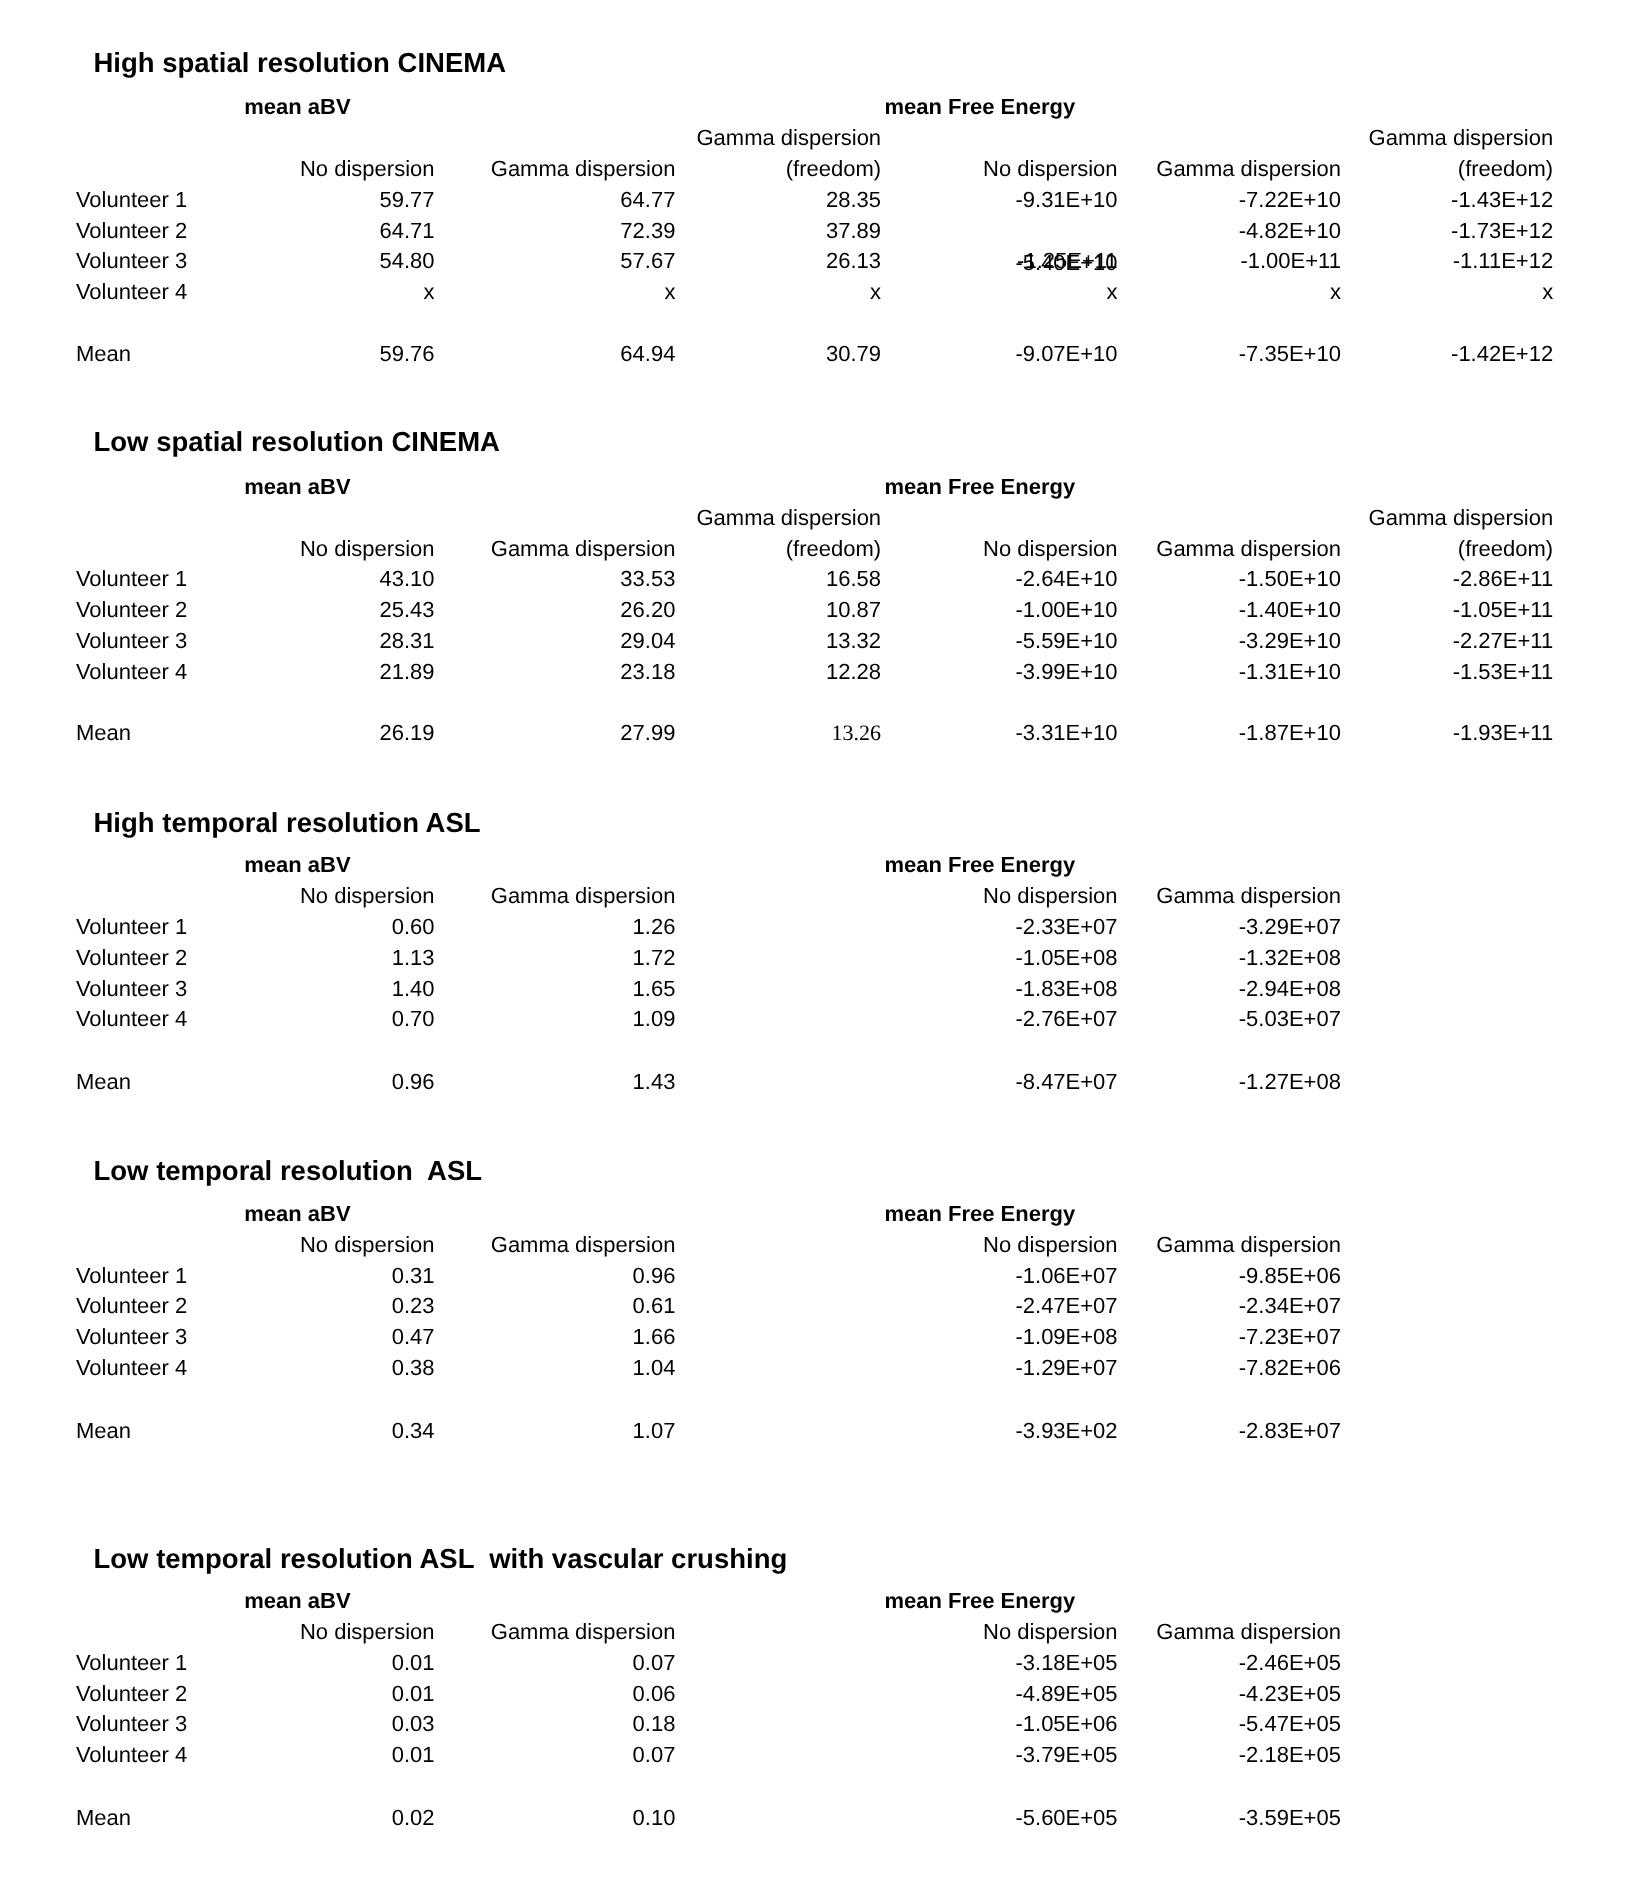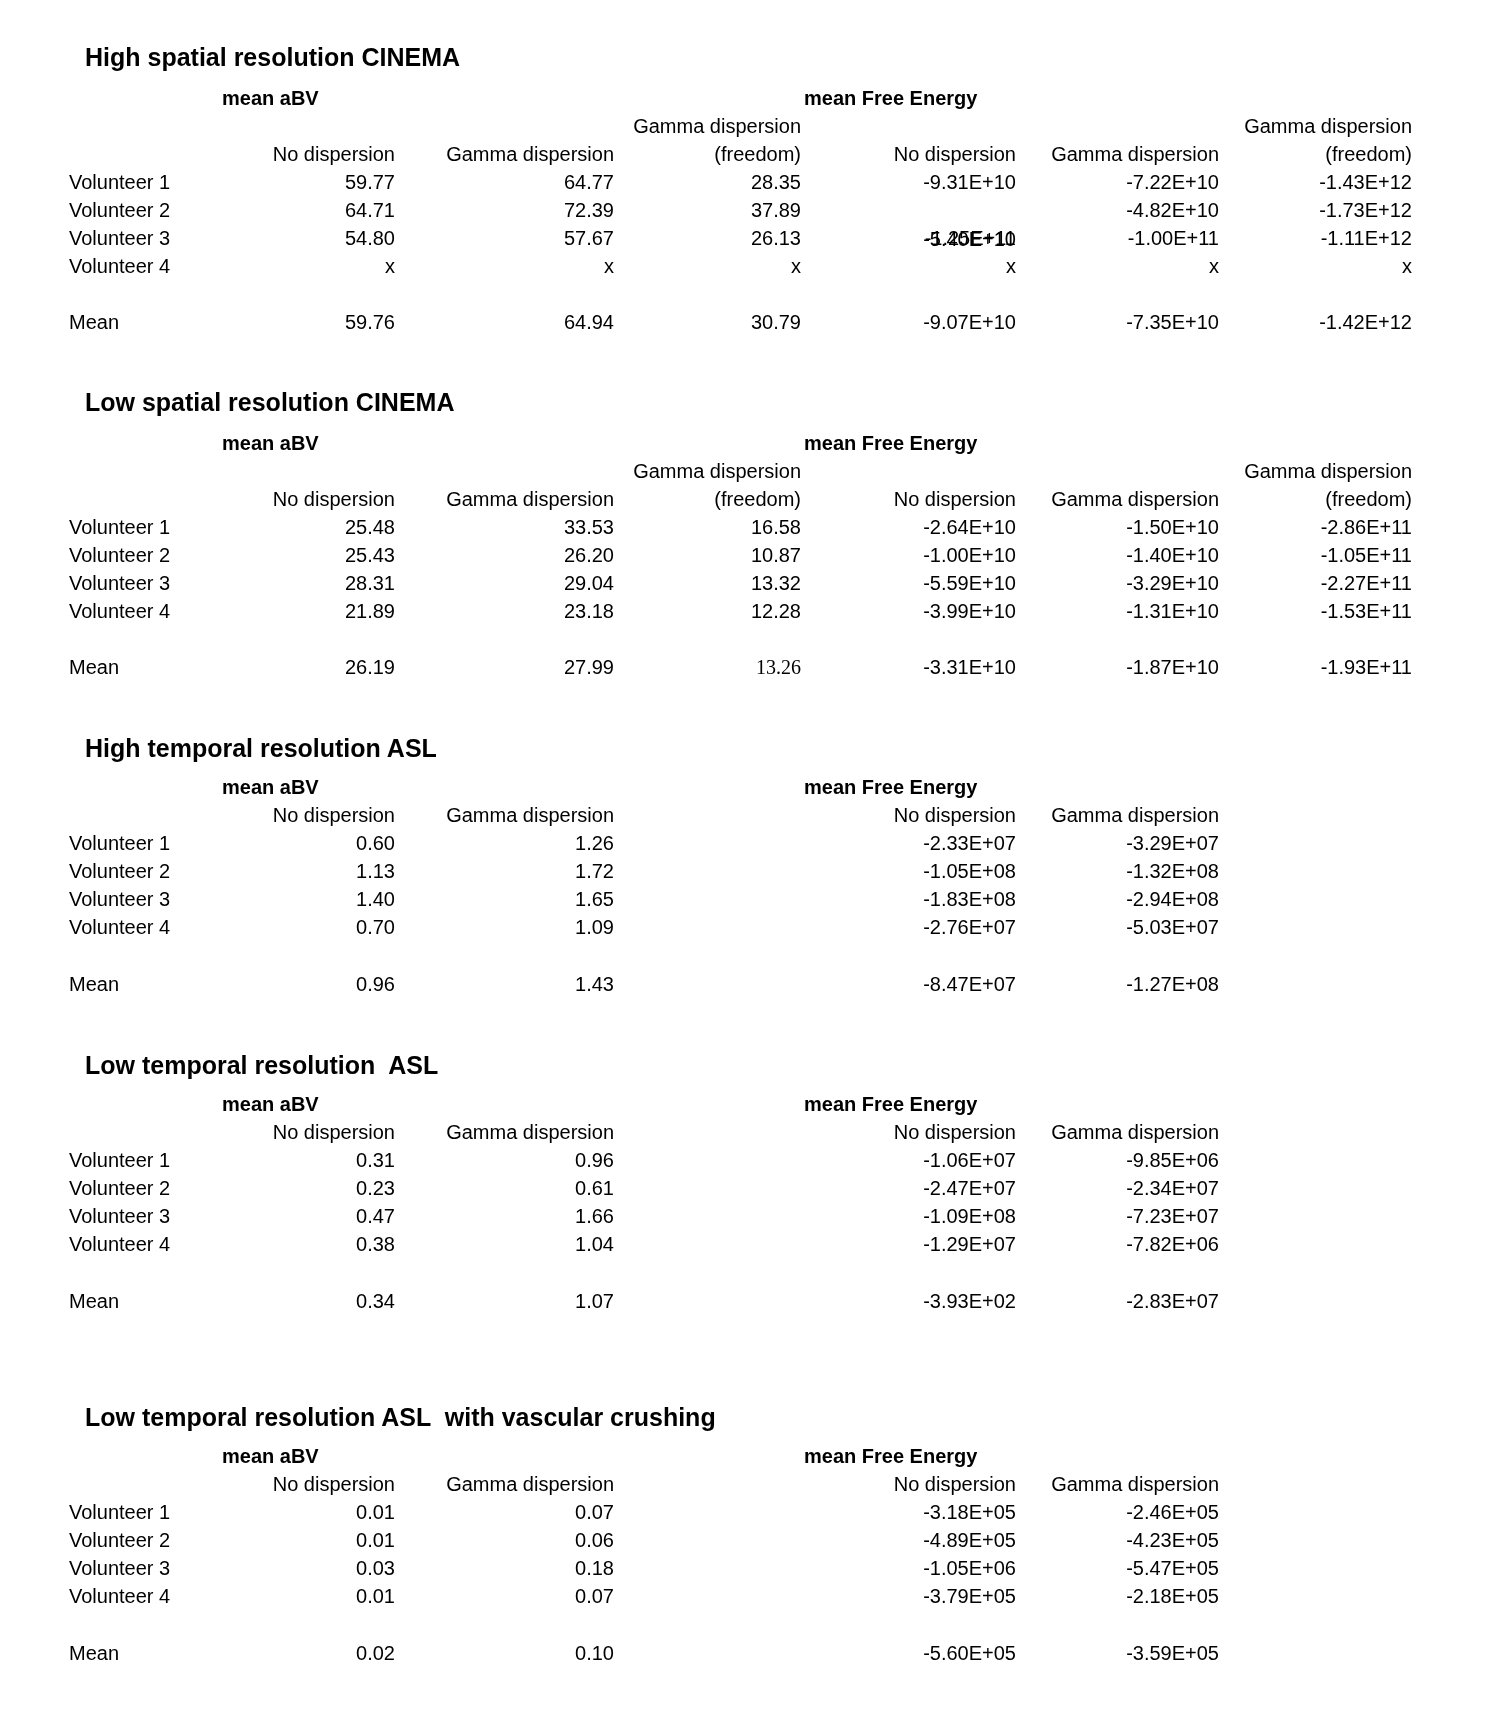--- a/index.html
+++ b/index.html
@@ -135,21 +135,21 @@
 
   <div class="cell c0" style="top:100px;">No dispersion</div>
   <div class="cell c1" style="top:100px;">Gamma dispersion</div>
   <div class="cell c2" style="top:100px;">(freedom)</div>
   <div class="cell c3" style="top:100px;">No dispersion</div>
   <div class="cell c4" style="top:100px;">Gamma dispersion</div>
   <div class="cell c5" style="top:100px;">(freedom)</div>
 
   <div>
     <div class="rowlabel" style="top:128px;">Volunteer 1</div>
-    <div class="cell c0" style="top:128px;">25.48</div>
+    <div class="cell c0" style="top:128px;">43.10</div>
     <div class="cell c1" style="top:128px;">33.53</div>
     <div class="cell c2" style="top:128px;">16.58</div>
     <div class="cell c3" style="top:128px;">-2.64E+10</div>
     <div class="cell c4" style="top:128px;">-1.50E+10</div>
     <div class="cell c5" style="top:128px;">-2.86E+11</div>
   </div>
   <div>
     <div class="rowlabel" style="top:156px;">Volunteer 2</div>
     <div class="cell c0" style="top:156px;">25.43</div>
     <div class="cell c1" style="top:156px;">26.20</div>

